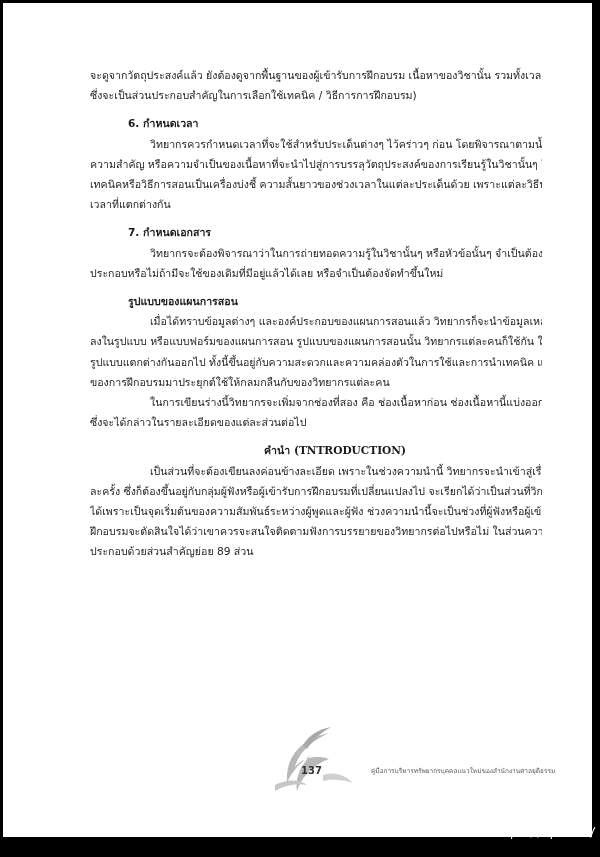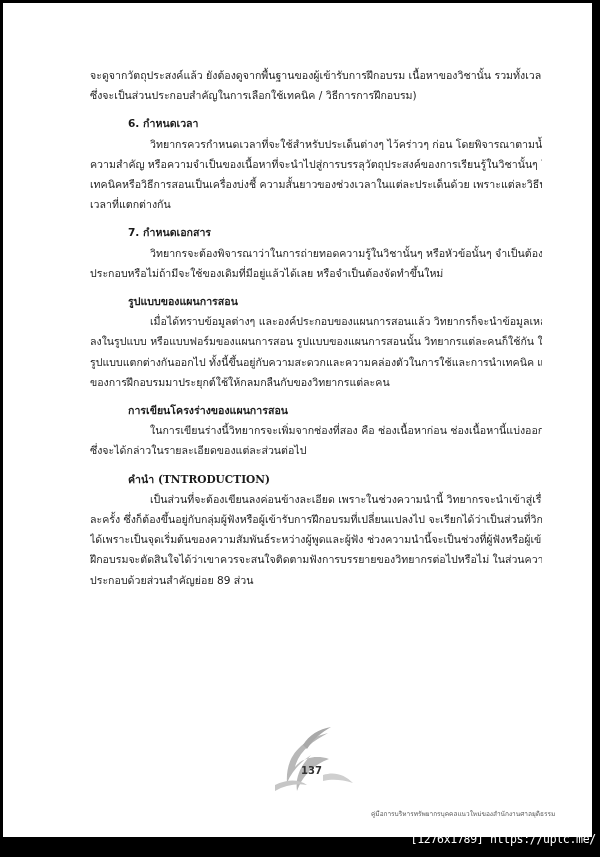--- a/index.html
+++ b/index.html
@@ -48,20 +48,21 @@
       display: block;
       font-weight: bold;
       padding-left: 38px;
       color: #1a1a1a;
       font-size: 10.6px;
       line-height: 20.2px;
       margin-top: 8px;
     }
     .heading.intro {
       font-family: "DejaVu Serif", serif;
+      text-align: center;
     }
     .section {
       display: block;
     }
     .footer {
       position: absolute;
       left: 270px;
       top: 722px;
       width: 310px;
       height: 80px;
@@ -81,26 +82,25 @@
       font-family: "DejaVu Sans", sans-serif;
     }
     .footer-title {
       position: absolute;
       left: 98px;
       top: 41px;
       font-size: 6.5px;
       color: #555;
       white-space: nowrap;
       font-family: "DejaVu Sans", sans-serif;
-      margin-top: 43px;
     }
     .watermark {
       position: absolute;
       right: 4px;
-      bottom: 11px;
+      bottom: 18px;
       color: #ffffff;
       font-family: "DejaVu Sans Mono", monospace;
       font-size: 11.5px;
       letter-spacing: -0.3px;
       white-space: nowrap;
     }
   </style>
 </head>
 <body>
 
@@ -128,21 +128,20 @@
 
     <div class="section">
       <span class="heading">รูปแบบของแผนการสอน</span>
       <span class="line indent">เมื่อได้ทราบข้อมูลต่างๆ และองค์ประกอบของแผนการสอนแล้ว วิทยากรก็จะนำข้อมูลเหล่านั้นมาเขียน</span>
       <span class="line">ลงในรูปแบบ หรือแบบฟอร์มของแผนการสอน รูปแบบของแผนการสอนนั้น วิทยากรแต่ละคนก็ใช้กัน ในแต่ละ</span>
       <span class="line">รูปแบบแตกต่างกันออกไป ทั้งนี้ขึ้นอยู่กับความสะดวกและความคล่องตัวในการใช้และการนำเทคนิค และศิลปะ</span>
       <span class="line last">ของการฝึกอบรมมาประยุกต์ใช้ให้กลมกลืนกับของวิทยากรแต่ละคน</span>
     </div>
 
     <div class="section">
-      <span class="heading">การเขียนโครงร่างของแผนการสอน</span>
       <span class="line indent">ในการเขียนร่างนี้วิทยากรจะเพิ่มจากช่องที่สอง คือ ช่องเนื้อหาก่อน  ช่องเนื้อหานี้แบ่งออกเป็น 3 ส่วน</span>
       <span class="line last">ซึ่งจะได้กล่าวในรายละเอียดของแต่ละส่วนต่อไป</span>
     </div>
 
     <div class="section">
       <span class="heading intro">คำนำ  (TNTRODUCTION)</span>
       <span class="line indent">เป็นส่วนที่จะต้องเขียนลงค่อนข้างละเอียด เพราะในช่วงความนำนี้ วิทยากรจะนำเข้าสู่เรื่องต่างกันไปในแต่</span>
       <span class="line">ละครั้ง ซึ่งก็ต้องขึ้นอยู่กับกลุ่มผู้ฟังหรือผู้เข้ารับการฝึกอบรมที่เปลี่ยนแปลงไป จะเรียกได้ว่าเป็นส่วนที่วิกฤติที่สุดก็ว่า</span>
       <span class="line">ได้เพราะเป็นจุดเริ่มต้นของความสัมพันธ์ระหว่างผู้พูดและผู้ฟัง ช่วงความนำนี้จะเป็นช่วงที่ผู้ฟังหรือผู้เข้ารับการ</span>
       <span class="line">ฝึกอบรมจะตัดสินใจได้ว่าเขาควรจะสนใจติดตามฟังการบรรยายของวิทยากรต่อไปหรือไม่   ในส่วนความนำจะ</span>

